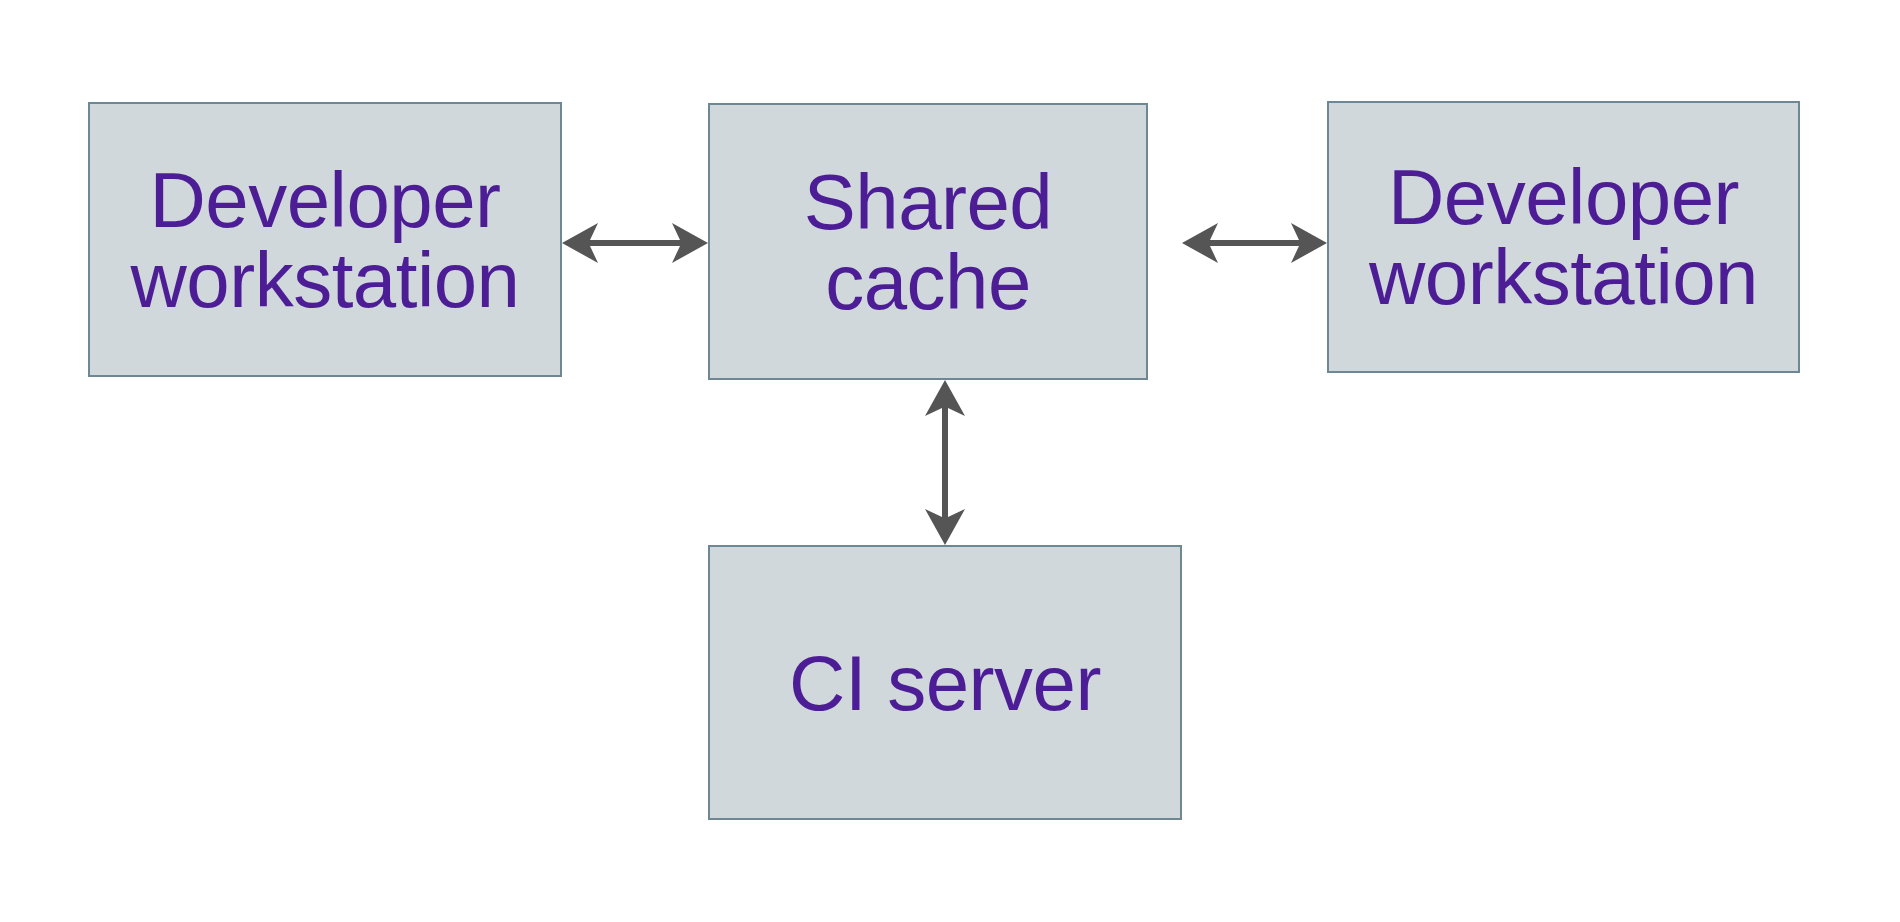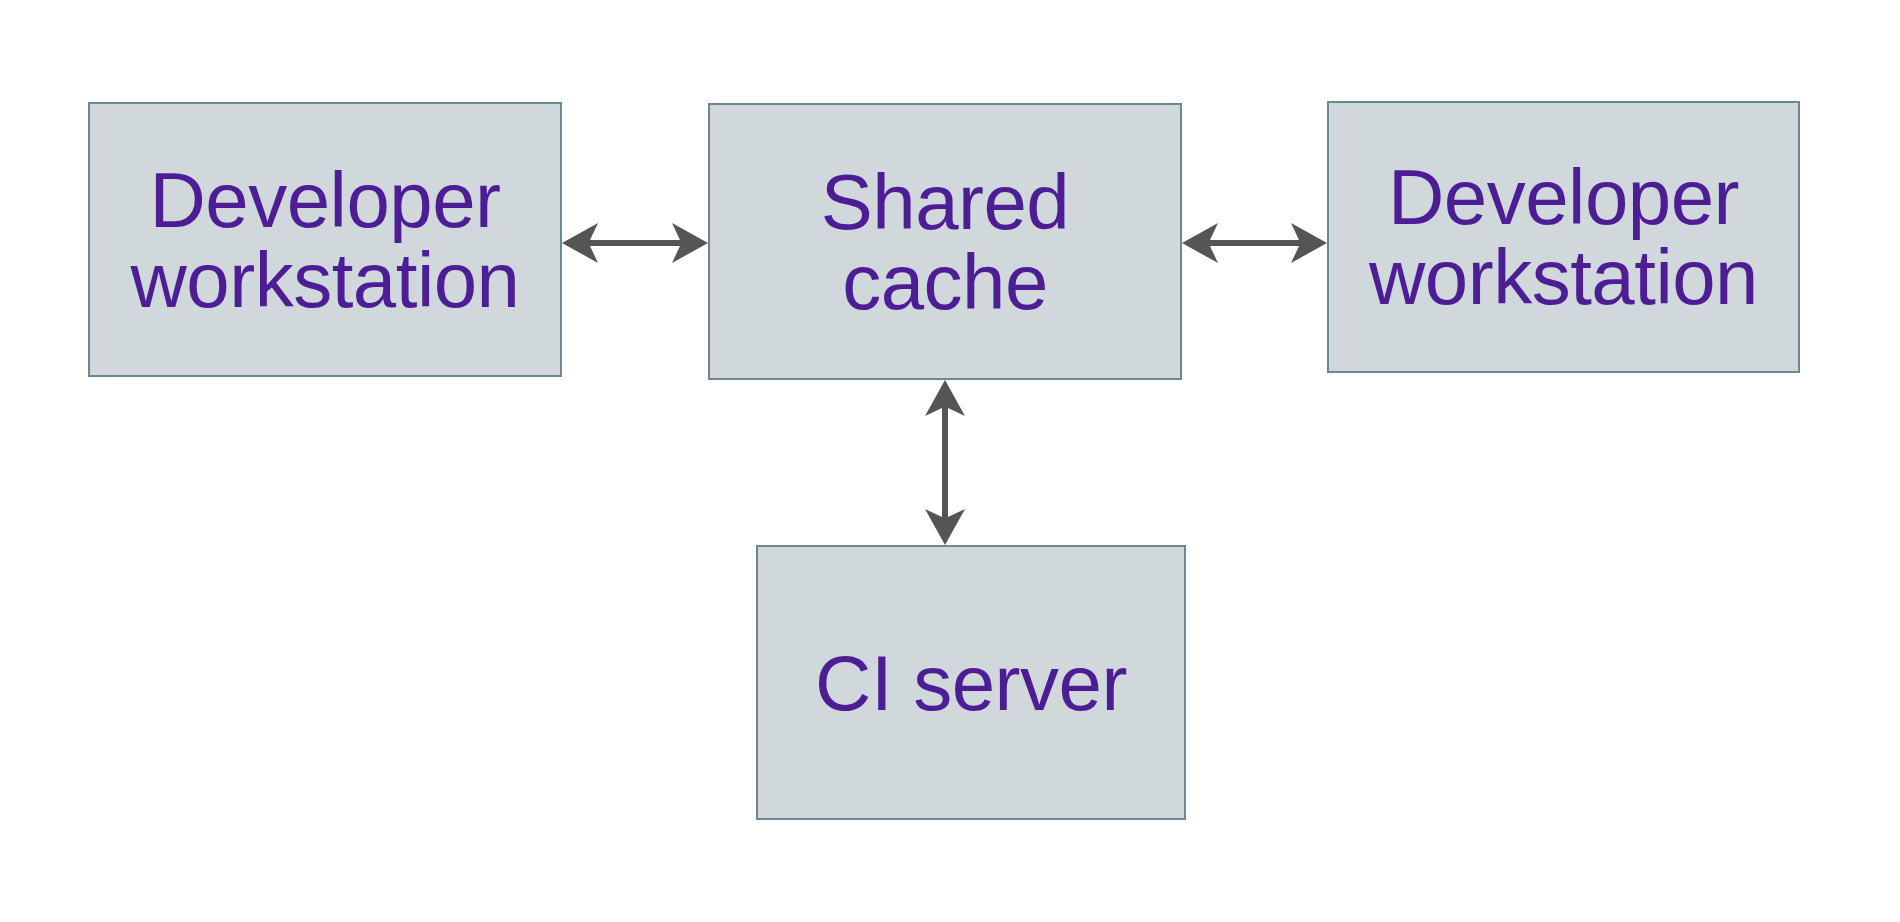--- a/index.html
+++ b/index.html
@@ -40,23 +40,23 @@
   .edge {
     position: absolute;
     overflow: visible;
   }
   .edge svg {
     display: block;
     overflow: visible;
   }
   
   #node-dev-left   { left: 88px;   top: 102px; width: 474px; height: 275px; }
-  #node-shared     { left: 708px;  top: 103px; width: 474px; height: 277px; }
+  #node-shared     { left: 708px;  top: 103px; width: 440px; height: 277px; }
   #node-dev-right  { left: 1327px; top: 101px; width: 473px; height: 272px; }
-  #node-ci         { left: 708px;  top: 545px; width: 430px; height: 275px; margin-left: 48px; }
+  #node-ci         { left: 708px;  top: 545px; width: 474px; height: 275px; }
   
   #edge-left-shared  { left: 560px;  top: 214px; width: 150px; height: 58px; }
   #edge-shared-right { left: 1180px; top: 214px; width: 149px; height: 58px; }
   #edge-shared-ci    { left: 916px;  top: 378px; width: 58px;  height: 169px; }
 </style>
 </head>
 <body>
 
 <div id="canvas">
 

